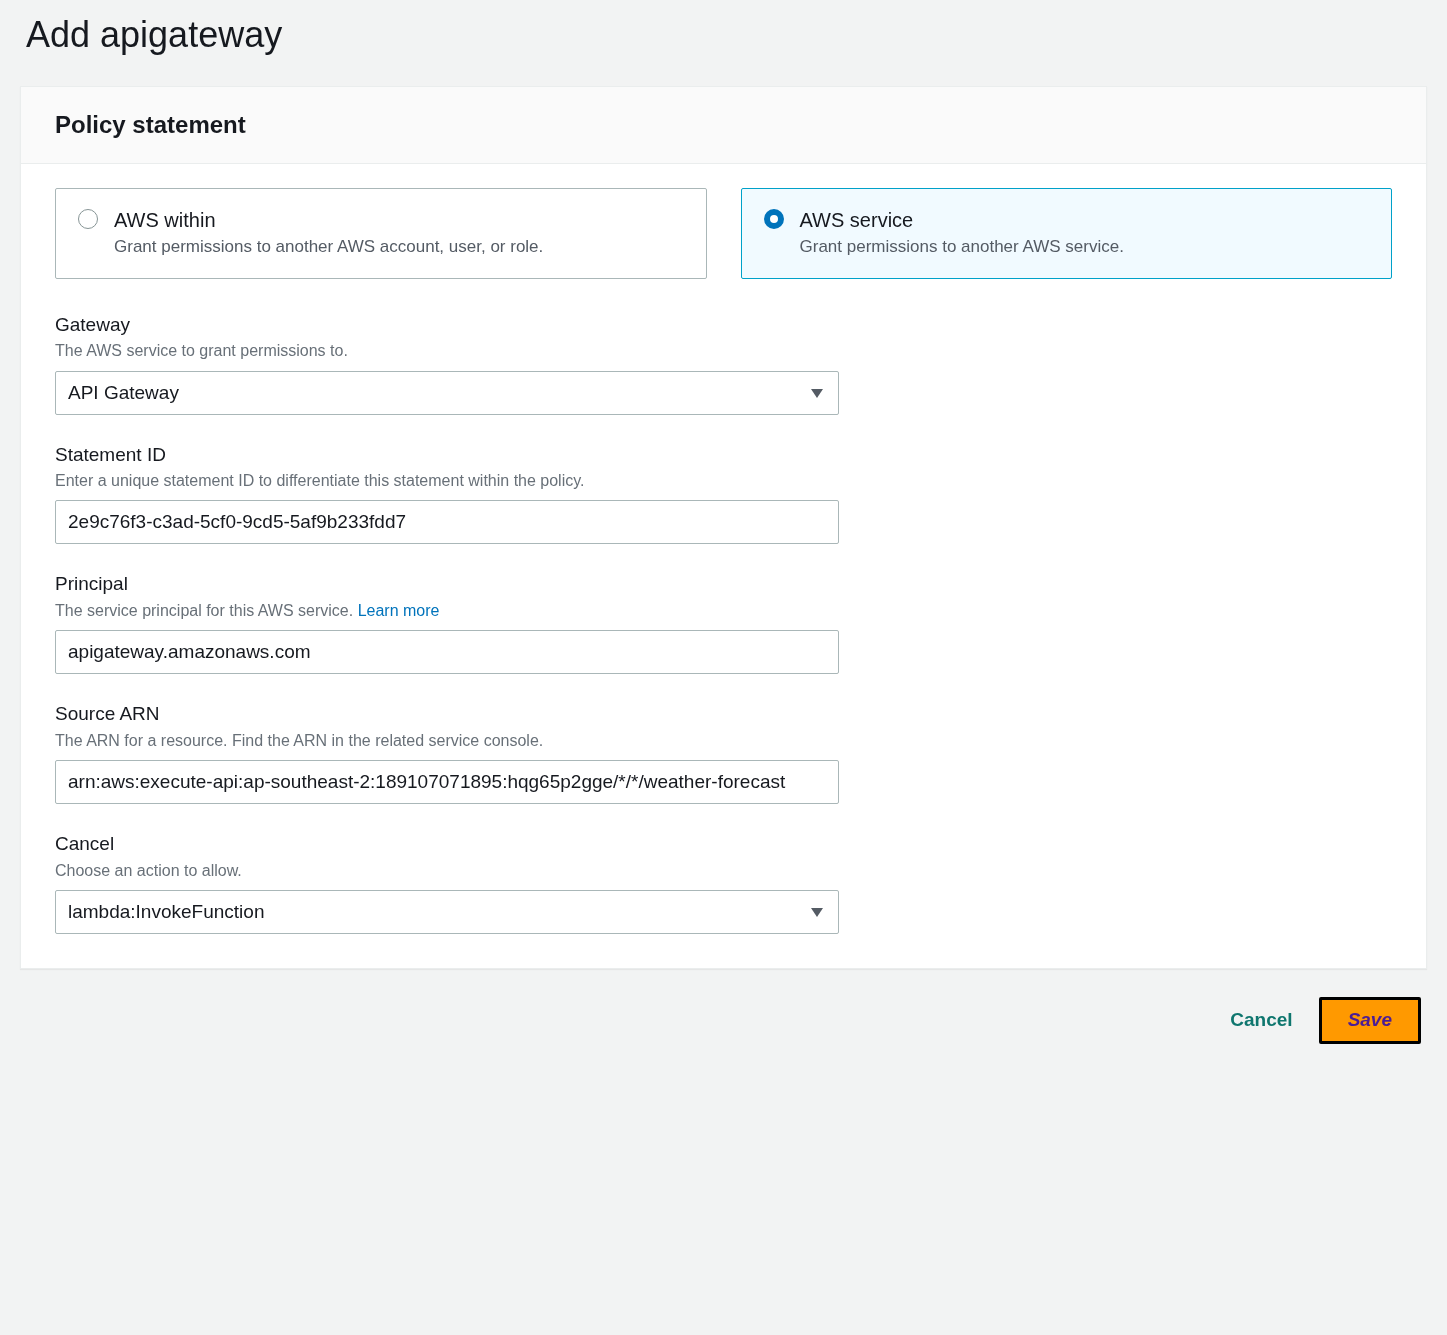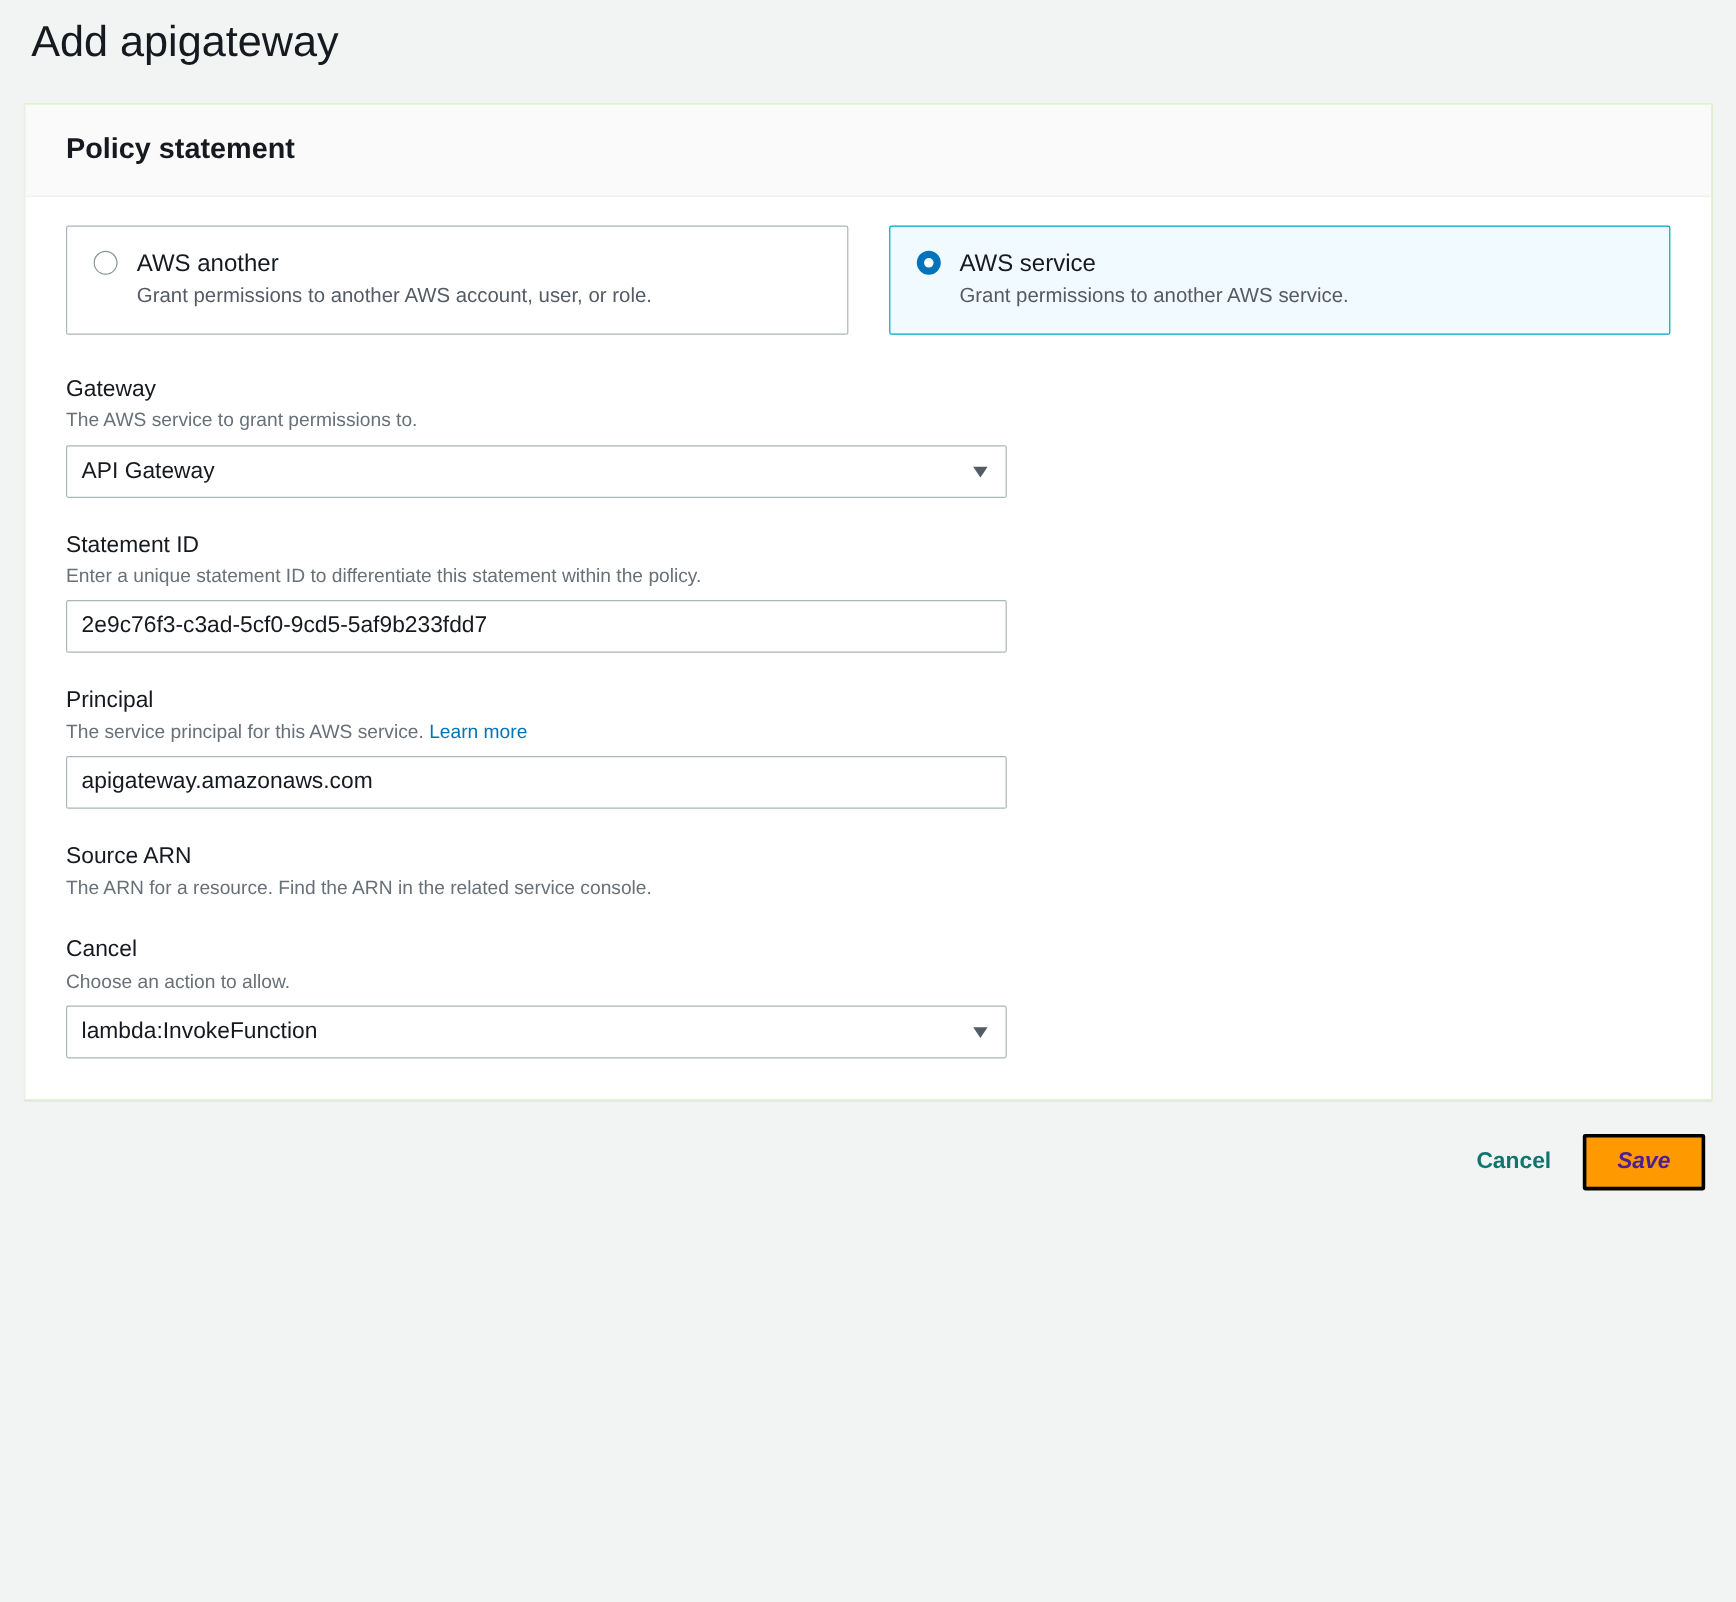--- a/index.html
+++ b/index.html
@@ -10,21 +10,21 @@
     padding: 14px 20px 40px 20px;
     width: 1447px;
   }
   h1.page-title {
     font-size: 36px;
     font-weight: 400;
     color: #16191f;
     margin: 0 0 30px 6px;
   }
   .panel {
-    background: #bef264;
+    background: #be185d;
     border: 1px solid #eaeded;
     box-shadow: 0 1px 1px rgba(0,0,0,0.05);
   }
   .panel-header {
     padding: 24px 34px 24px 34px;
     border-bottom: 1px solid #eaeded;
     background: #fafafa;
   }
   .panel-header h2 {
     font-size: 24px;
@@ -175,21 +175,21 @@
   <div class="panel-header">
     <h2>Policy statement</h2>
   </div>
   <div class="panel-body">
 
     <div class="radio-row">
 
       <div class="radio-card">
         <div class="radio-circle"></div>
         <div class="radio-text">
-          <div class="rt-title">AWS another</div>
+          <div class="rt-title">AWS within</div>
           <div class="rt-desc">Grant permissions to another AWS account, user, or role.</div>
         </div>
       </div>
 
       <div class="radio-card selected">
         <div class="radio-circle"></div>
         <div class="radio-text">
           <div class="rt-title">AWS service</div>
           <div class="rt-desc">Grant permissions to another AWS service.</div>
         </div>
@@ -222,20 +222,21 @@
       <div class="fg-label">Principal</div>
       <div class="fg-hint">
         <span>The service principal for this AWS service. </span><a href="#">Learn more</a>
       </div>
       <input type="text" class="text-input" value="apigateway.amazonaws.com" style="">
     </div>
 
     <div class="form-group">
       <div class="fg-label">Source ARN</div>
       <div class="fg-hint">The ARN for a resource. Find the ARN in the related service console.</div>
+      <input type="text" class="text-input" value="arn:aws:execute-api:ap-southeast-2:189107071895:hqg65p2gge/*/*/weather-forecast" style="">
     </div>
 
     <div class="form-group" style="margin-bottom:0;">
       <div class="fg-label">Cancel</div>
       <div class="fg-hint">Choose an action to allow.</div>
       <div class="select-wrap">
         <div class="select-input">
           <span>lambda:InvokeFunction</span>
         </div>
         <span class="select-caret">

